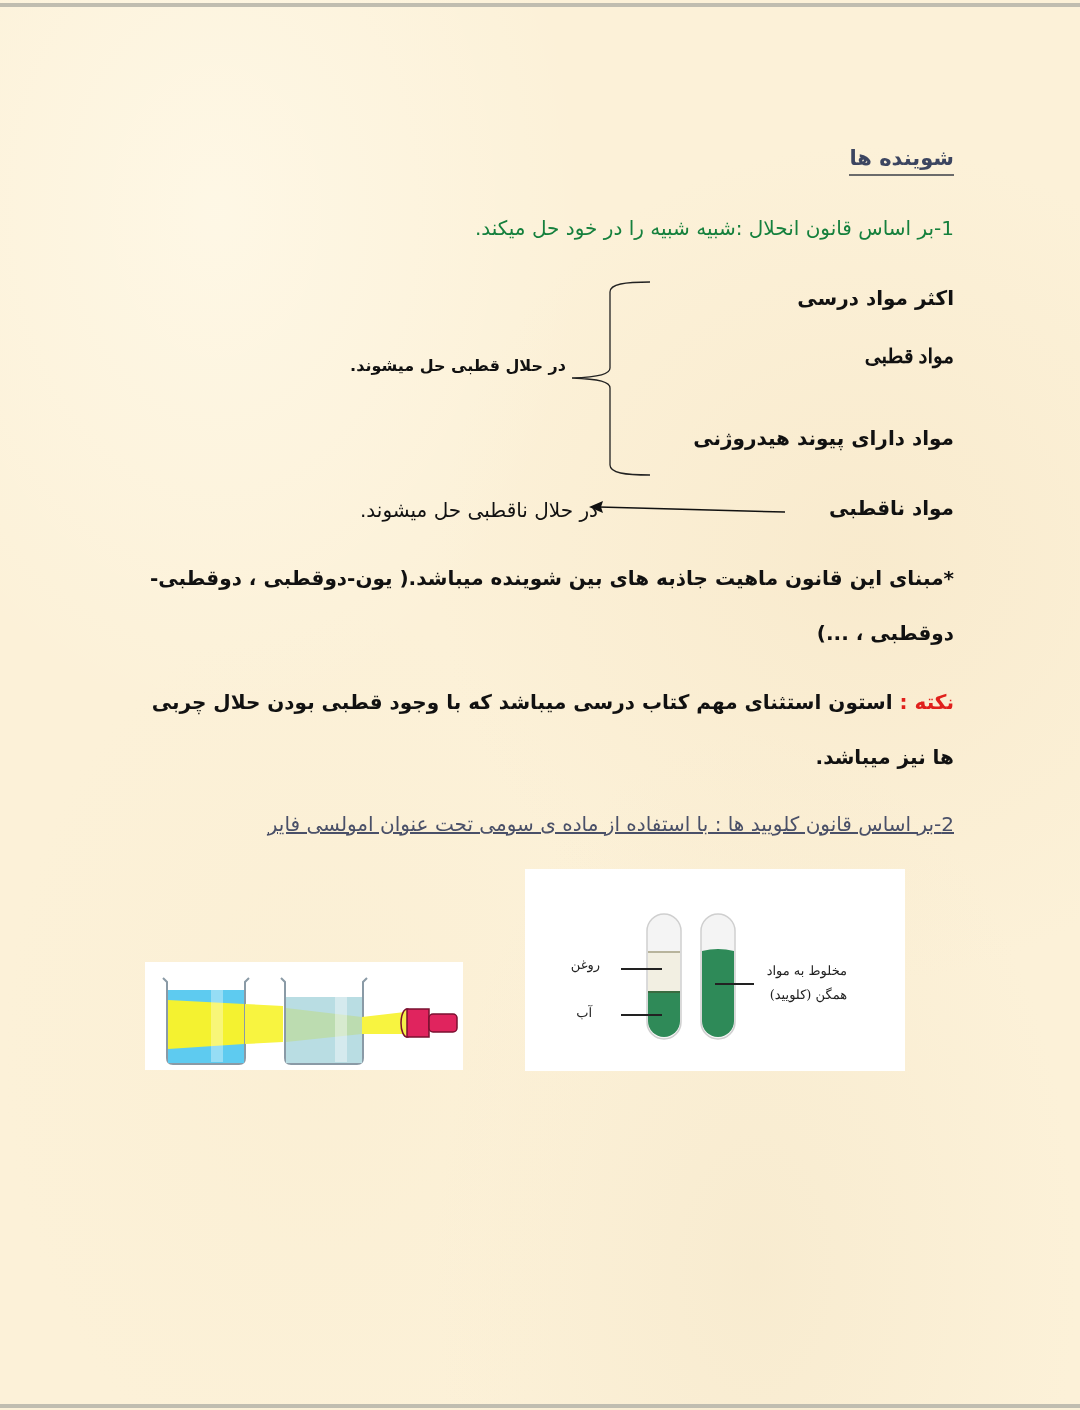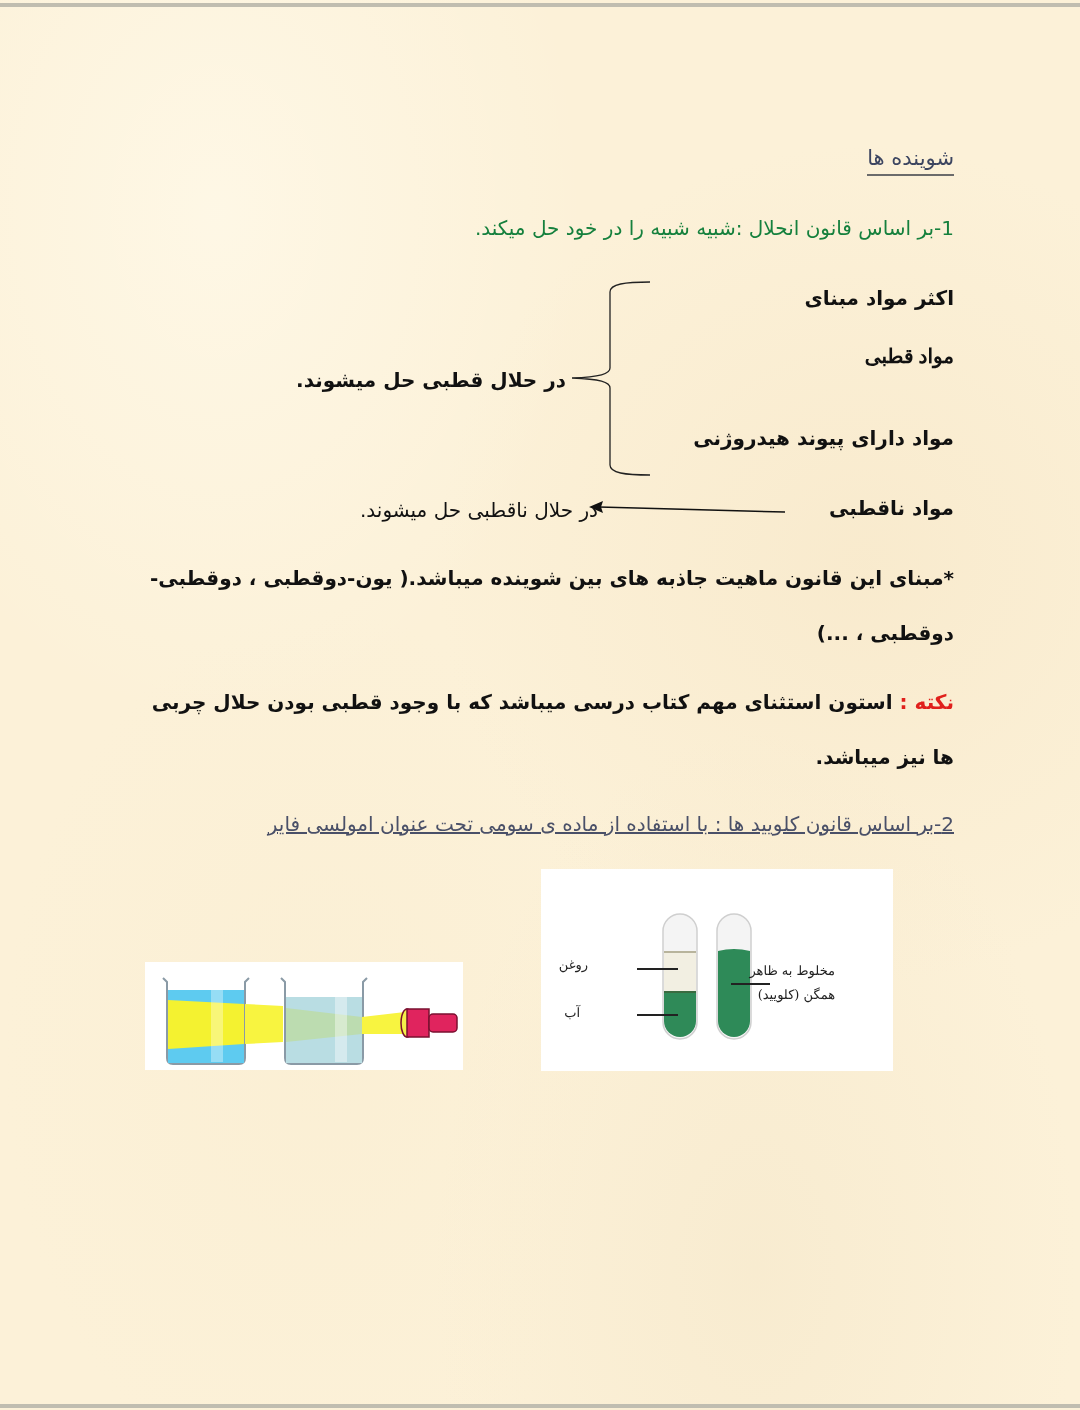--- a/index.html
+++ b/index.html
@@ -13,59 +13,59 @@
       radial-gradient(ellipse at 70% 90%, rgba(244,230,200,0.5) 0, rgba(244,230,200,0) 30%);
     font-family: "DejaVu Sans", sans-serif;
     color: #111;
   }
   .frame-top { position: absolute; left: 0; top: 3px; width: 1080px; height: 4px; background: #c0bdb0; }
   .frame-bottom { position: absolute; left: 0; top: 1404px; width: 1080px; height: 4px; background: #c0bdb0; }
 
   .rtl { direction: rtl; unicode-bidi: embed; position: absolute; white-space: nowrap; }
 
   .heading {
-    right: 126px; top: 146px; font-size: 21px; font-weight: normal; color: #3c4560;
+    right: 126px; top: 146px; font-size: 21px; font-weight: bold; color: #3c4560;
     border-bottom: 2px solid #6b6b6b; padding-bottom: 4px; text-align: right;
   }
   .law1 { right: 126px; top: 216px; font-size: 20px; color: #15803d; }
   .item { right: 126px; font-size: 20px; font-weight: bold; color: #111; }
   .item-1 { top: 286px; }
   .item-2 { top: 344px; font-family: Liberation Serif, serif; }
   .item-3 { top: 426px; margin-left: 28px; }
   .item-4 { top: 496px; margin-left: 18px; }
-  .polar-result { right: 514px; top: 356px; font-size: 20px; font-weight: bold; margin-top: 12px; }
+  .polar-result { right: 514px; top: 356px; font-size: 16px; font-weight: bold; }
   .nonpolar-result { right: 482px; top: 498px; font-size: 20px; font-weight: normal; }
 
   .para {
     position: absolute; right: 126px; width: 820px; direction: rtl;
     font-size: 20px; font-weight: bold; line-height: 55px; text-align: right;
   }
   .para-basis { top: 551px; }
   .para-note { top: 675px; }
   .note-label { color: #e0201c; }
   .law2 { right: 126px; top: 812px; font-size: 20px; color: #4a5068; text-decoration: underline; }
 
   .brace { position: absolute; left: 560px; top: 270px; }
   .arrow { position: absolute; left: 585px; top: 495px; }
 
   .img-box { position: absolute; background: #fff; }
-  .img-tubes { left: 541px; top: 869px; width: 352px; height: 202px; }
+  .img-tubes { left: 525px; top: 869px; width: 380px; height: 202px; }
   .img-tyndall { left: 145px; top: 962px; width: 318px; height: 108px; }
   .tube-label { position: absolute; font-family: "DejaVu Serif", serif; font-size: 13px; color: #222; direction: rtl; white-space: nowrap; }
 </style>
 </head>
 <body>
 
 <div class="frame-top"></div>
 
 <div class="rtl heading">شوینده ها</div>
 
 <div class="rtl law1">1-بر اساس قانون انحلال :شبیه شبیه را در خود حل میکند.</div>
 
-<div class="rtl item item-1">اکثر مواد مبنای</div>
+<div class="rtl item item-1">اکثر مواد درسی</div>
 <div class="rtl item item-2">مواد قطبی</div>
 <div class="rtl item item-3">مواد دارای پیوند هیدروژنی</div>
 
 <svg class="brace" width="100" height="210" viewBox="0 0 100 210">
   <path d="M90 12 C65 12 50 14 50 22 L50 98 C50 104 40 107 12 108 C40 109 50 112 50 118 L50 195 C50 203 65 205 90 205" fill="none" stroke="#222" stroke-width="1.3"></path>
 </svg>
 
 <div class="rtl polar-result">در حلال قطبی حل میشوند.</div>
 
 <div class="rtl item item-4">مواد ناقطبی</div>
@@ -96,21 +96,21 @@
 
     <rect x="176" y="45" width="34" height="125" rx="17" fill="#f4f4f4" stroke="#cfcfcf" stroke-width="1.5"></rect>
     <path d="M177 82 Q193 78 209 82 L209 152 A16 16 0 0 1 177 152 Z" fill="#2e8a58"></path>
 
     <line x1="96" y1="100" x2="137" y2="100" stroke="#222" stroke-width="2"></line>
     <line x1="96" y1="146" x2="137" y2="146" stroke="#222" stroke-width="2"></line>
     <line x1="190" y1="115" x2="229" y2="115" stroke="#222" stroke-width="2"></line>
   </svg>
   <div class="tube-label" style="right:305px; top:88px;">روغن</div>
   <div class="tube-label" style="right:313px; top:136px;">آب</div>
-  <div class="tube-label" style="right:58px; top:94px;">مخلوط به ظاهر</div>
+  <div class="tube-label" style="right:58px; top:94px;">مخلوط به مواد</div>
   <div class="tube-label" style="right:58px; top:118px;">همگن (کلویید)</div>
 </div>
 
 <div class="img-box img-tyndall">
   <svg width="318" height="108" viewBox="0 0 318 108">
 
     <path d="M18 16 L22 20 L22 96 Q22 102 28 102 L94 102 Q100 102 100 96 L100 20 L104 16" fill="#ffffff" stroke="#8a9aa6" stroke-width="2"></path>
     <rect x="23" y="28" width="76" height="73" fill="#5ecbf0"></rect>
     <polygon points="23,38 99,42 99,82 23,87" fill="#f4f230"></polygon>
     <rect x="66" y="22" width="12" height="78" fill="#ffffff" opacity="0.35"></rect>

